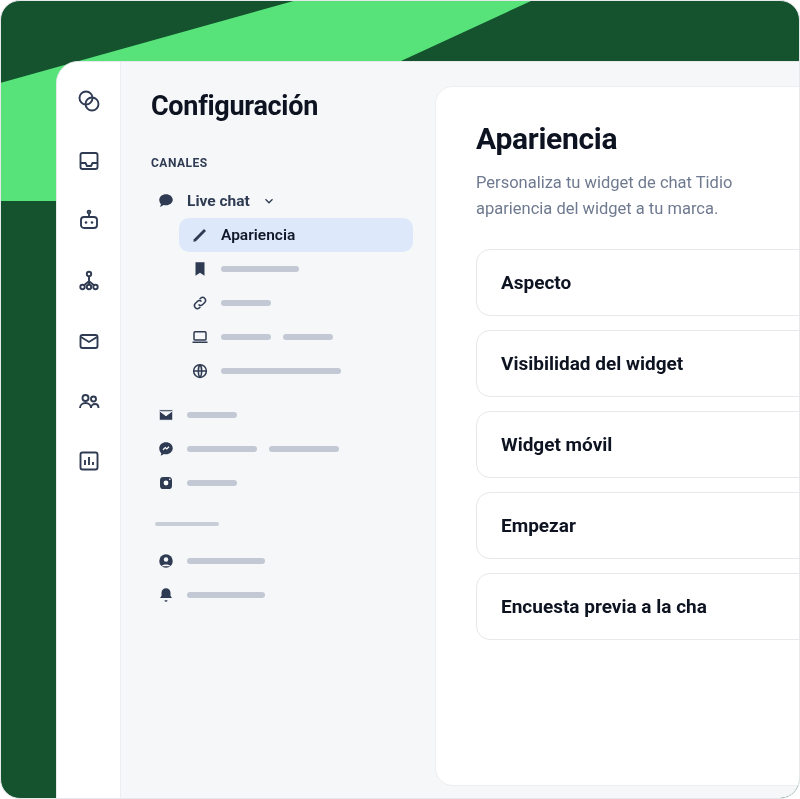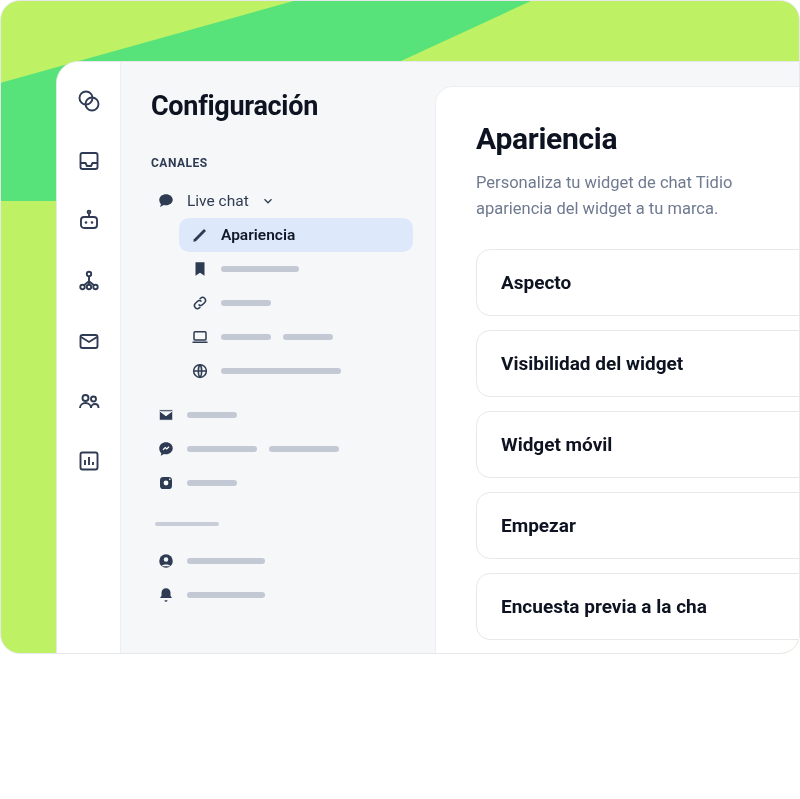--- a/index.html
+++ b/index.html
@@ -1,23 +1,23 @@
 <!DOCTYPE html>
 <html><head>
 <meta charset="utf-8">
 <style>
 * { box-sizing: border-box; margin: 0; padding: 0; }
 html, body { width: 800px; height: 799px; overflow: hidden; font-family: -apple-system, BlinkMacSystemFont, "Segoe UI", Roboto, Helvetica, Arial, sans-serif; background: #fff; }
 .outer {
   position: relative;
-  width: 800px; height: 654px;
+  width: 800px; height: 799px;
   border: 1px solid #e6e8ec;
   border-radius: 20px;
   overflow: hidden;
-  background: #bef264;
+  background: #14532d;
 }
 
 .green-arrow {
   position: absolute;
   top: -30px; left: -30px;
   width: 640px; height: 230px;
   z-index: 0;
 }
 .green-arrow svg { width: 100%; height: 100%; }
 
@@ -75,21 +75,21 @@
 .tree-row {
   display:flex; align-items:center;
   gap: 12px;
   padding: 8px 12px;
   font-size: 15.5px;
   color: #2f3b52;
   border-radius: 10px;
   cursor: pointer;
   font-weight: 500;
 }
-.tree-row.parent { padding-left: 6px; font-weight: 400; text-align: center; }
+.tree-row.parent { padding-left: 6px; font-weight: 700; text-align: center; }
 .tree-row.active {
   background: #dde8fb;
   color: #111827;
   font-weight: 600;
 }
 .tree-row .ic {
   width: 18px; height: 18px; flex: 0 0 18px;
   display:inline-flex; align-items:center; justify-content:center;
   color:#2f3b52;
 }

